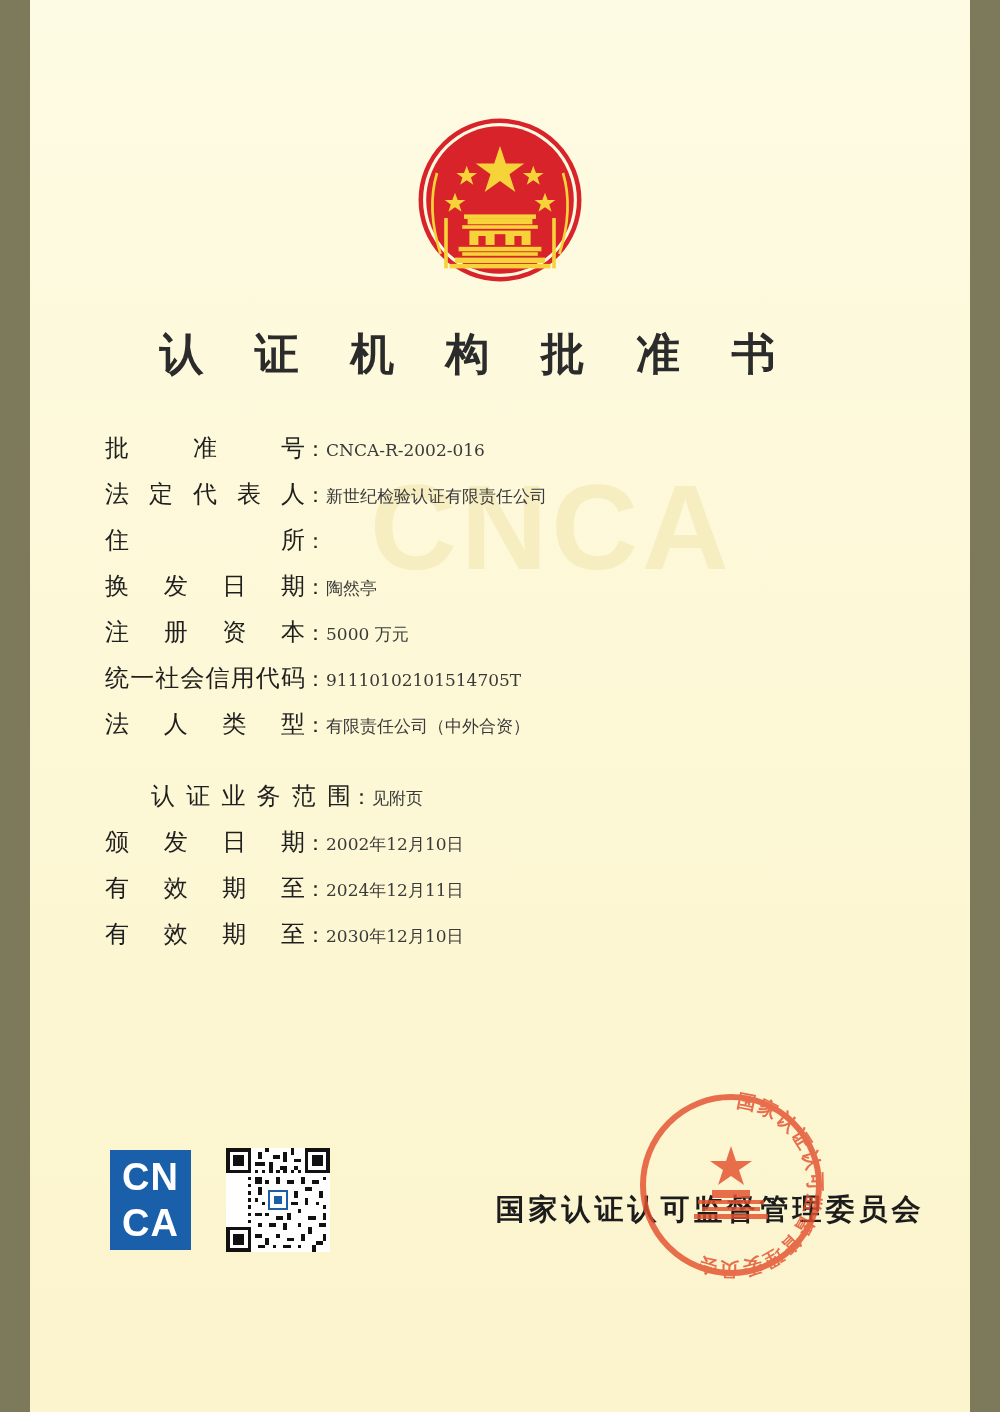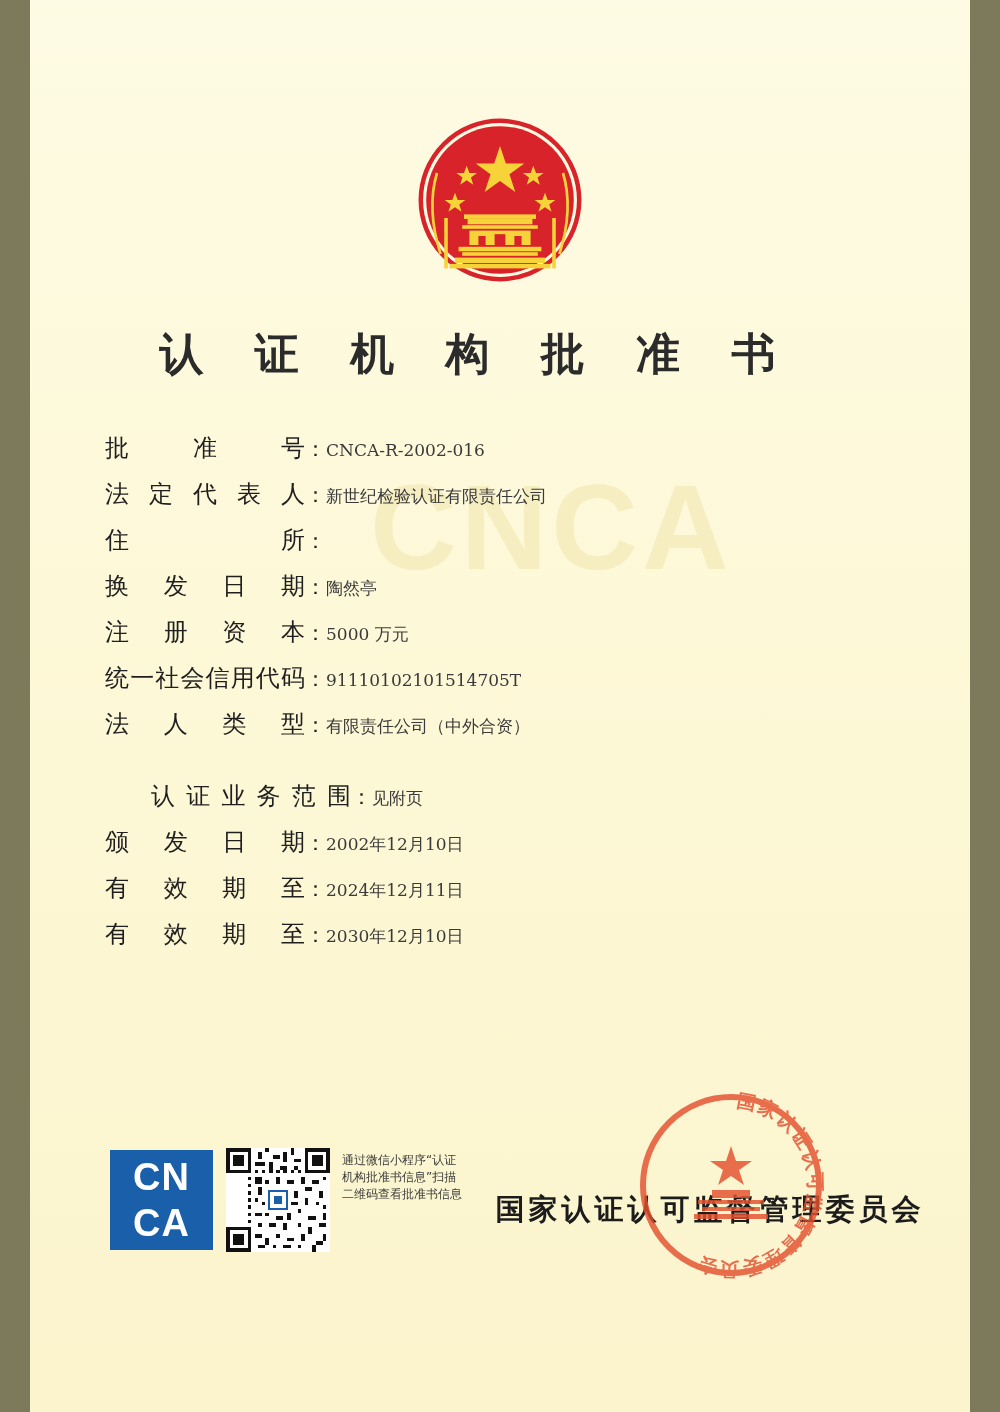--- a/index.html
+++ b/index.html
@@ -104,21 +104,21 @@
     color: #3a3a3a;
     font-family: "DejaVu Serif", "Liberation Serif", serif;
     white-space: nowrap;
   }
 
   
   .cnca-logo {
     position: absolute;
     left: 80px;
     top: 1150px;
-    width: 103px;
+    width: 81px;
     height: 100px;
     background: #1a5faa;
     color: #ffffff;
     font-family: "Liberation Sans", sans-serif;
     font-weight: 700;
     font-size: 38px;
     line-height: 46px;
     letter-spacing: 1px;
     display: flex;
     flex-direction: column;
@@ -393,21 +393,20 @@
         <rect x="24" y="27" width="1" height="2"></rect>
           <rect x="27" y="24" width="1" height="2"></rect>
       </g>
 
       <rect x="11" y="11" width="7" height="7" fill="#ffffff"></rect>
       <rect x="12" y="12" width="5" height="5" fill="none" stroke="#1a5faa" stroke-width="0.8"></rect>
       <rect x="13.5" y="13.5" width="2" height="2" fill="#1a5faa"></rect>
     </svg>
   </div>
 
-  <div class="qr-note">通过微信小程序“认证机构批准书信息”扫描二维码查看批准书信息</div>
 
   <div class="seal">
     <svg viewBox="0 0 210 210" width="210" height="210" aria-hidden="true">
       <defs>
         <path id="sealArc" d="M 105,105 m -78,0 a 78,78 0 1,1 156,0 a 78,78 0 1,1 -156,0"></path>
       </defs>
       <circle cx="105" cy="105" r="88" fill="none" stroke="#e3502f" stroke-width="6"></circle>
 
       <g fill="#e3502f">
         <polygon points="105,66 110,81 126,81 113,90 118,105 105,96 92,105 97,90 84,81 100,81"></polygon>

